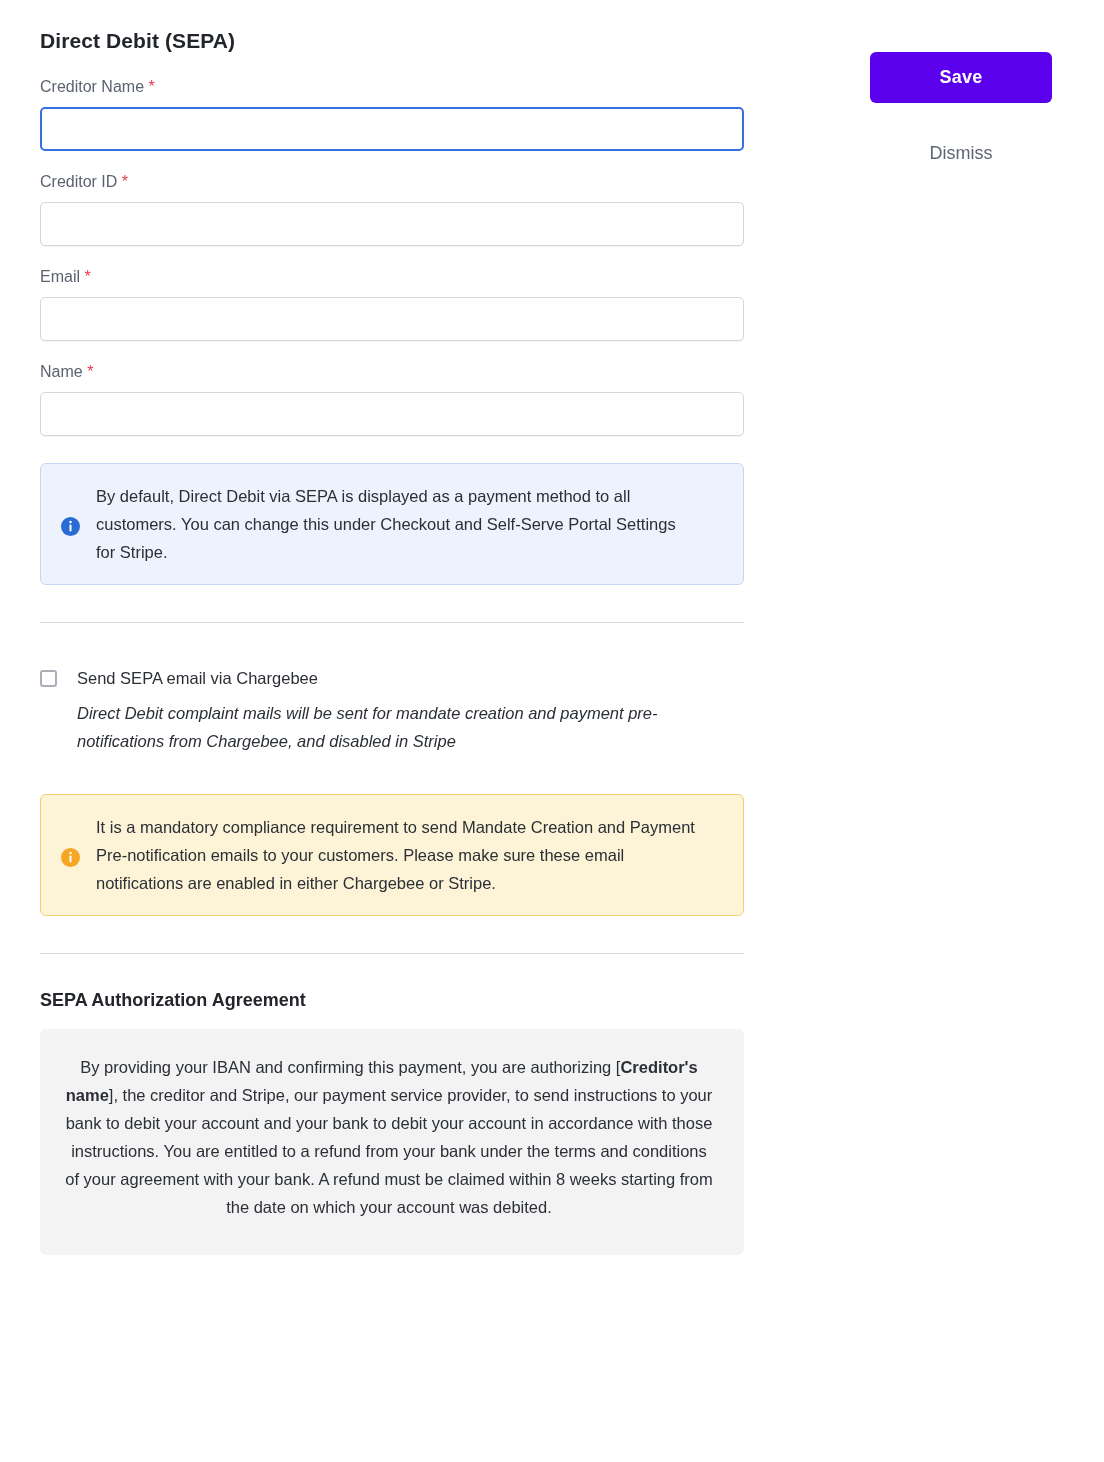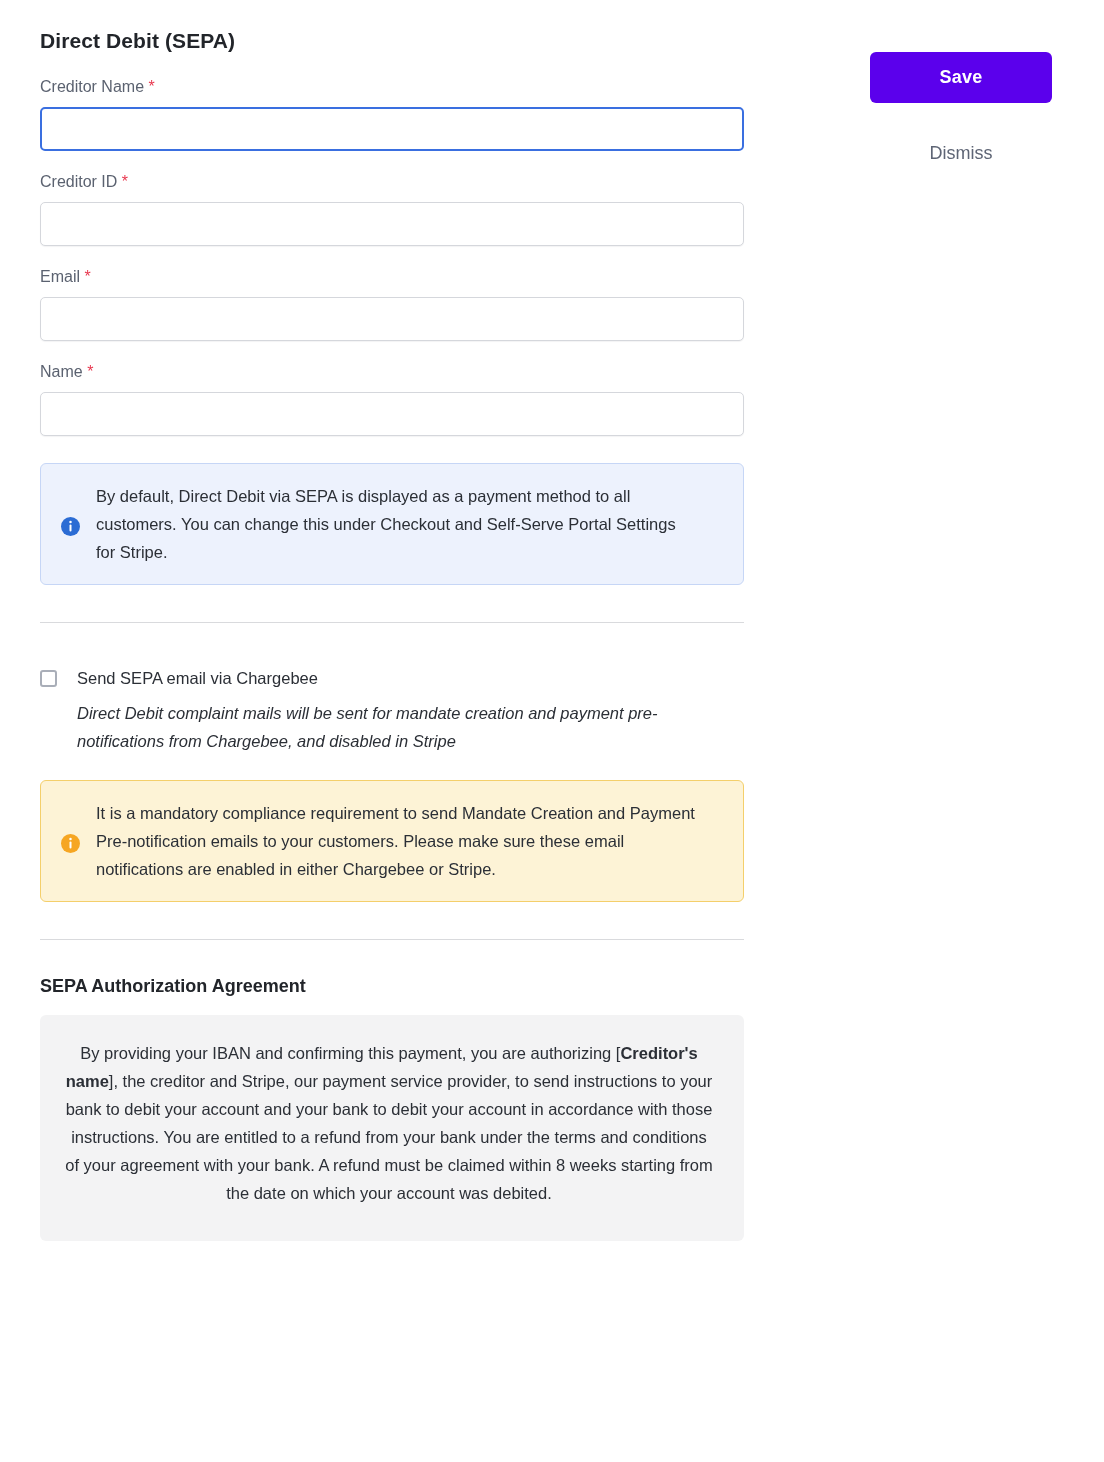--- a/index.html
+++ b/index.html
@@ -91,21 +91,21 @@
     padding: 18px 18px 18px 20px;
   }
   .callout-info {
     background: #edf2fd;
     border: 1px solid #c6d6f6;
     margin-top: 27px;
   }
   .callout-warn {
     background: #fdf3d6;
     border: 1px solid #f4cf6b;
-    margin-top: 25px;
+    margin-top: 39px;
   }
   .callout-text {
     font-size: 16.5px;
     line-height: 28px;
     color: #2b2f36;
     margin: 0;
     padding-left: 16px;
     max-width: 600px;
   }
   .info-dot {

